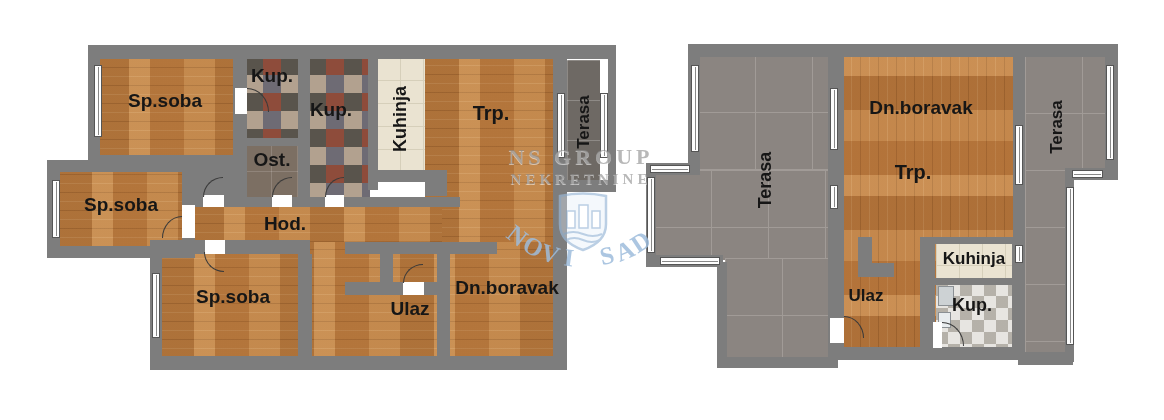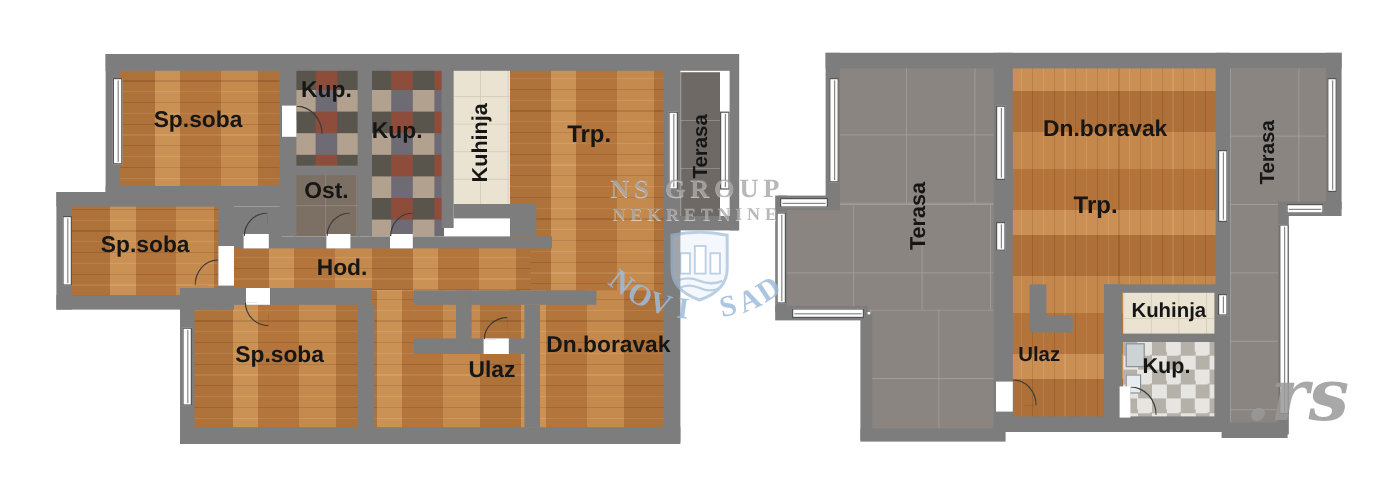--- a/index.html
+++ b/index.html
@@ -205,14 +205,13 @@
   <div id="city-arc">
       <span class="wm-city-letter" style="left: 517.1px; top: 236.3px; transform: translate(-50%, -50%) rotate(38deg);">N</span>
       <span class="wm-city-letter" style="left: 533px; top: 246.6px; transform: translate(-50%, -50%) rotate(27.9deg);">O</span>
       <span class="wm-city-letter" style="left: 550.4px; top: 253.9px; transform: translate(-50%, -50%) rotate(17.7deg);">V</span>
       <span class="wm-city-letter" style="left: 568.9px; top: 258.1px; transform: translate(-50%, -50%) rotate(7.6deg);">I</span>
       <span class="wm-city-letter" style="left: 606.5px; top: 256.4px; transform: translate(-50%, -50%) rotate(-12.7deg);">S</span>
       <span class="wm-city-letter" style="left: 624.6px; top: 250.6px; transform: translate(-50%, -50%) rotate(-22.9deg);">A</span>
       <span class="wm-city-letter" style="left: 641.3px; top: 241.7px; transform: translate(-50%, -50%) rotate(-33deg);">D</span>
     </div>
 
-  <div class="wm-tld">.rs</div>
 </div>
 
 </body></html>

